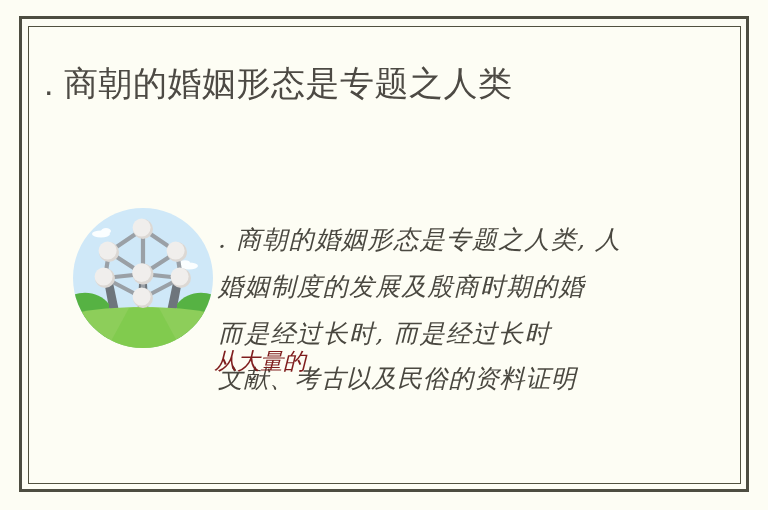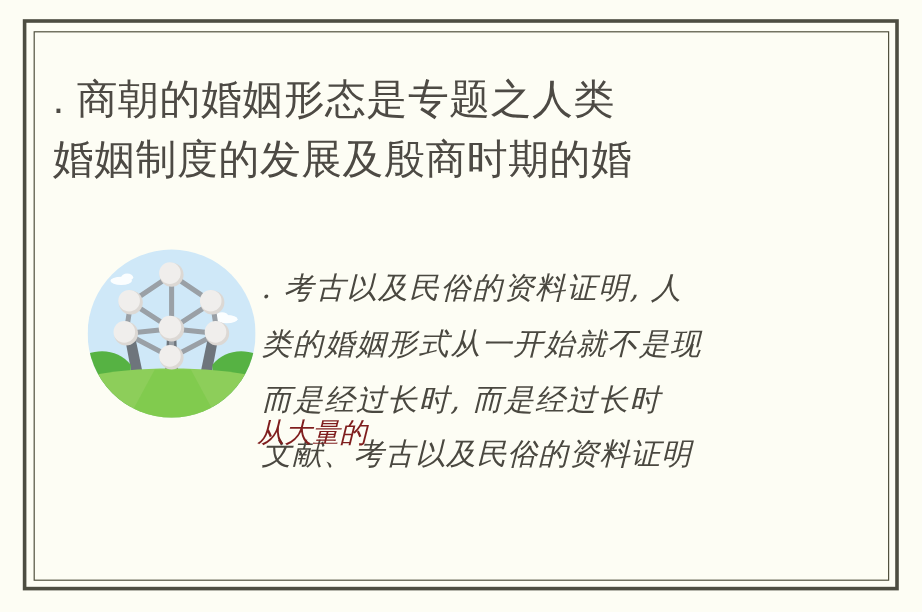--- a/index.html
+++ b/index.html
@@ -114,21 +114,20 @@
 </head>
 <body>
 
 <div class="page">
 
   <div class="frame-outer"></div>
   <div class="frame-inner"></div>
 
   <div class="title-block">
     <div class="title-line"><span class="title-dot">.</span> <span>商朝的婚姻形态是专题之人类</span></div>
-    <div class="title-line">婚姻制度的发展及殷商时期的婚</div>
   </div>
 
   <div class="illustration">
     <svg width="140" height="152" viewBox="0 0 140 152" xmlns="http://www.w3.org/2000/svg">
       <defs>
         <clipPath id="circClip">
           <circle cx="70" cy="74" r="70"></circle>
         </clipPath>
       </defs>
       <g clip-path="url(#circClip)">
@@ -182,19 +181,19 @@
           <circle cx="70" cy="70" r="10.5" fill="#dcd8d4"></circle>
           <circle cx="68.6" cy="68.6" r="9.4" fill="#f0eeec"></circle>
           <circle cx="70" cy="94" r="10" fill="#dcd8d4"></circle>
           <circle cx="68.6" cy="92.6" r="9" fill="#f0eeec"></circle>
         </g>
       </g>
     </svg>
   </div>
 
   <div class="body-block">
-    <div class="body-line"><span>.</span> <span>考古以及民俗的资料证明, 人</span></div>
-    <div class="body-line">类的婚姻形式从一开始就不是现</div>
+    <div class="body-line"><span>.</span> <span>商朝的婚姻形态是专题之人类, 人</span></div>
+    <div class="body-line">婚姻制度的发展及殷商时期的婚</div>
     <div class="body-line">而是经过长时, 而是经过长时</div>
     <div class="body-line compact"><span class="overlap-wrap"><span class="overlap-over">从大量的</span><span>文献、考古以及民俗的资料证明</span></span></div>
   </div>
 
 </div>
 
 </body></html>

